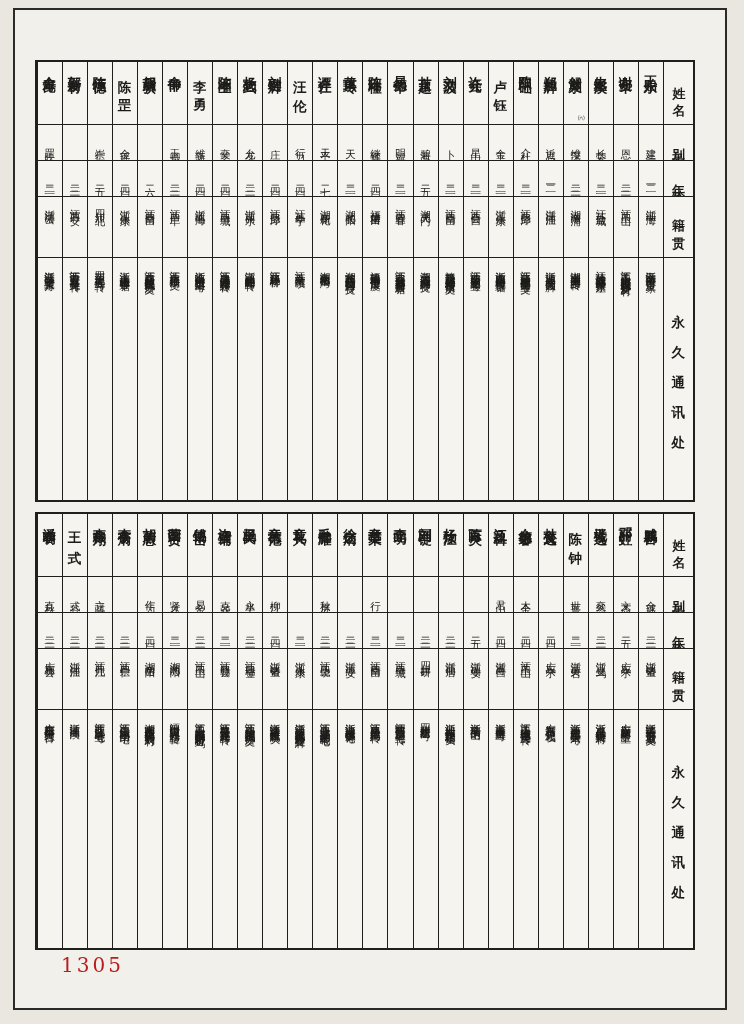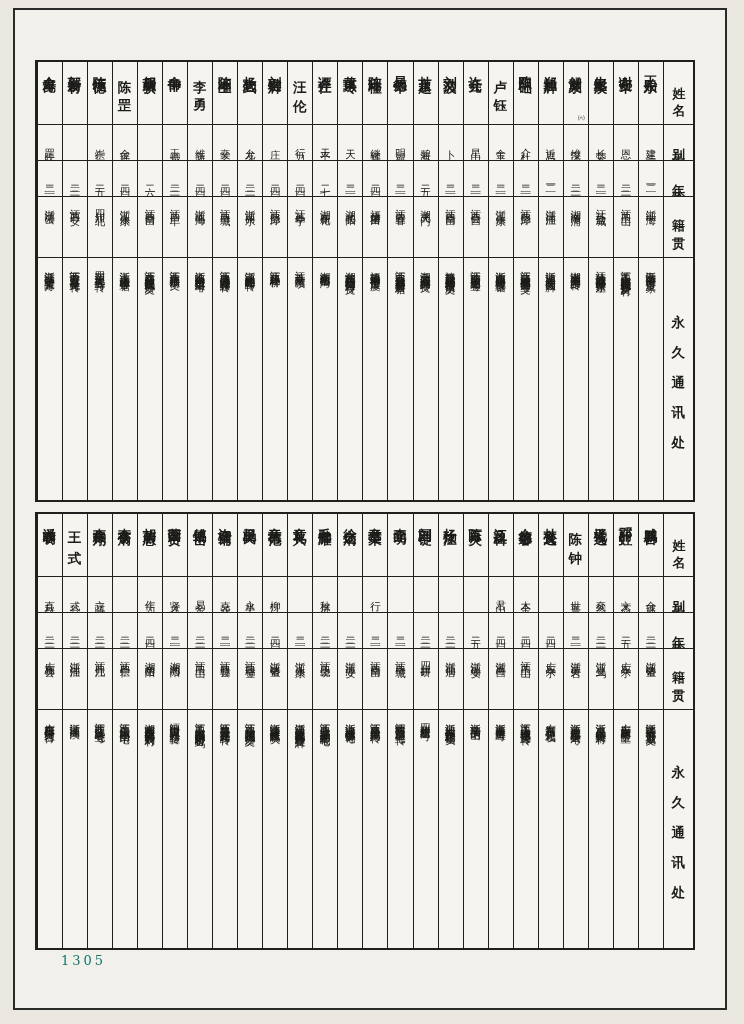--- a/index.html
+++ b/index.html
@@ -51,21 +51,21 @@
   .hdr-name .vtext{letter-spacing:16px;}
   .hdr-alias .vtext{letter-spacing:5px;}
   .hdr-age .vtext{letter-spacing:5px;}
   .hdr-native .vtext{letter-spacing:18px;}
   .hdr-address .vtext{letter-spacing:30px;font-size:13.5px;}
   .note{
     position:absolute;right:3px;bottom:2px;font-size:7px;color:#2a2a28;line-height:7px;
   }
   .page-number{
     position:absolute;left:46px;top:943px;
-    font-family:"DejaVu Serif",serif;font-size:13px;letter-spacing:3px;color:#0f766e;
+    font-family:"DejaVu Serif",serif;font-size:20px;letter-spacing:3px;color:#b91c1c;
   }
 </style>
 </head>
 <body>
 
 <div class="sheet">
   <div class="frame">
 
     <div class="rtable top">
       <div class="header-col">

